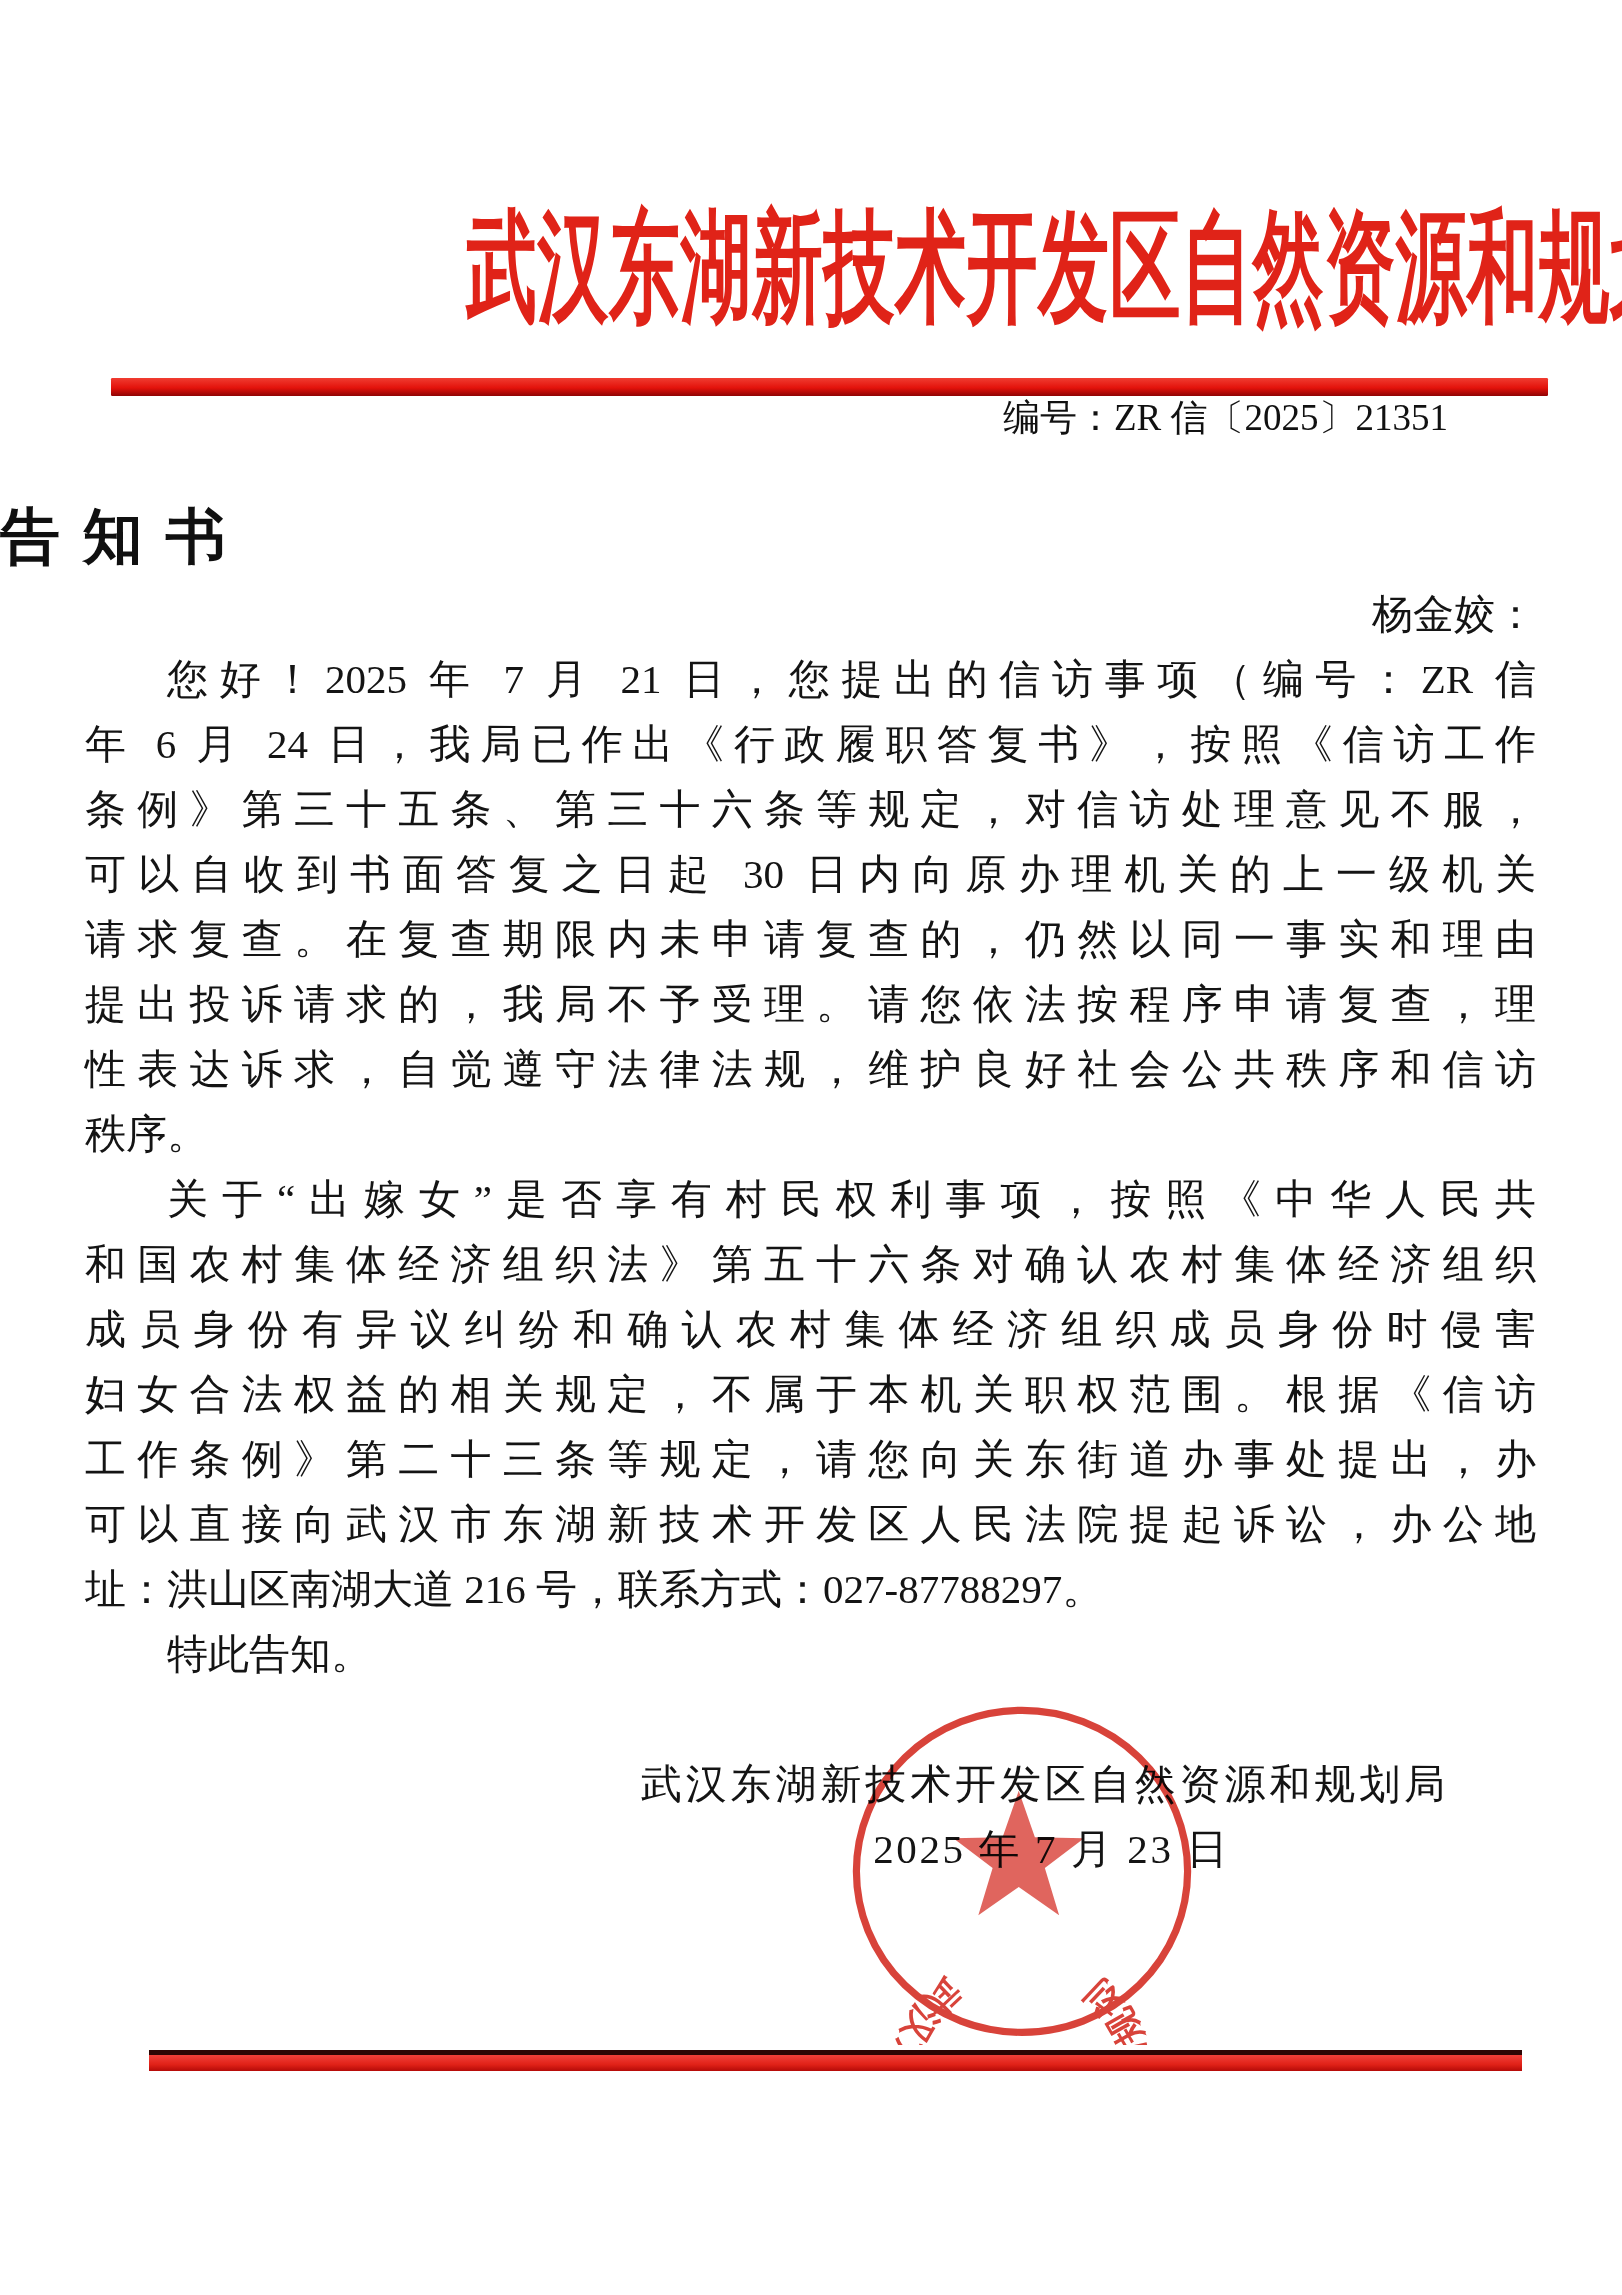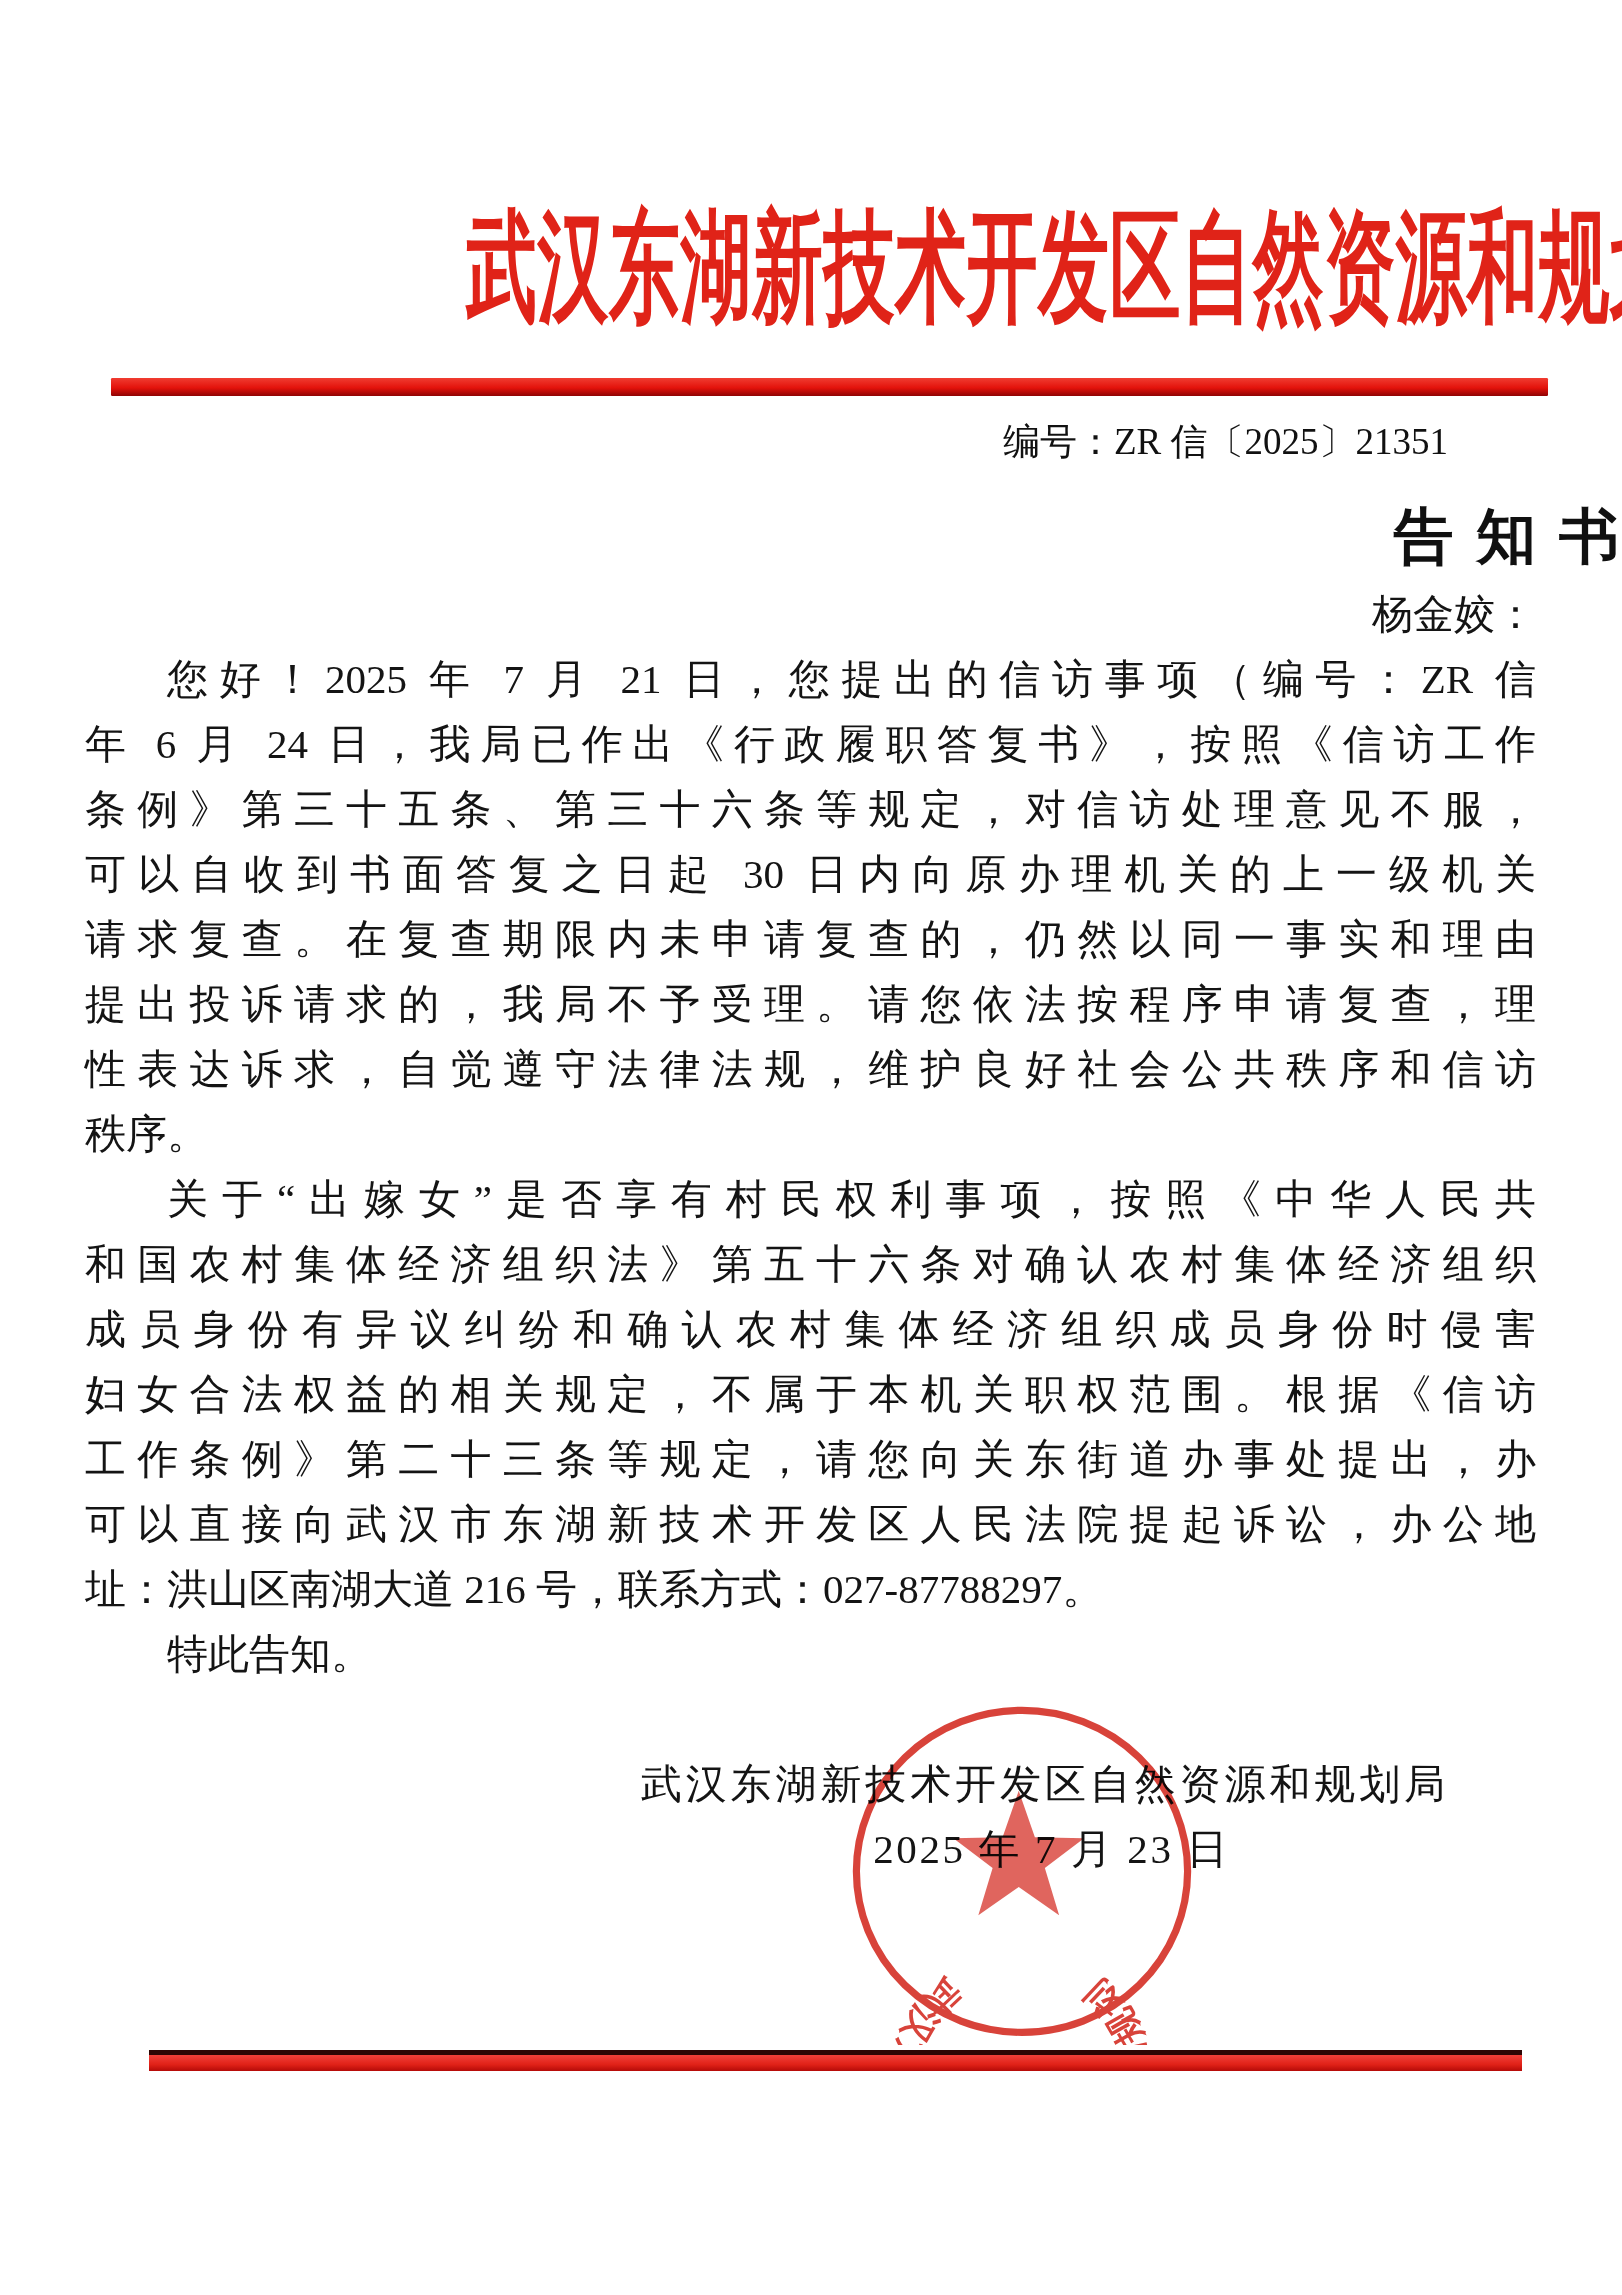--- a/index.html
+++ b/index.html
@@ -24,28 +24,28 @@
     transform:scaleX(0.58);transform-origin:50% 50%;
     letter-spacing:1.3px;
   }
   .rule-top{
     position:absolute;top:378px;left:111px;width:1437px;height:17.7px;
     background:linear-gradient(#f03c31,#e3120b 55%,#8f0404);
     border-radius:1.3px;
   }
   
   .doc-number{
-    position:absolute;top:416px;left:85px;width:1449px;
+    position:absolute;top:392px;left:85px;width:1449px;
     box-sizing:border-box;padding-right:86px;
     text-align:right;font-size:37px;line-height:52px;color:#111;
   }
   
   .doc-title{
     position:absolute;top:503px;left:0;width:100%;
-    text-align:right;font-size:60px;line-height:68px;
+    text-align:left;font-size:60px;line-height:68px;
     font-weight:bold;letter-spacing:3.9px;color:#101010;
   }
   
   .body-block{
     position:absolute;top:582px;left:85px;width:1451px;
     font-size:41px;line-height:65px;color:#141414;
   }
   .line{width:100%;}
   .fill{text-align:justify;text-align-last:justify;}
   .indent{text-indent:2em;}

